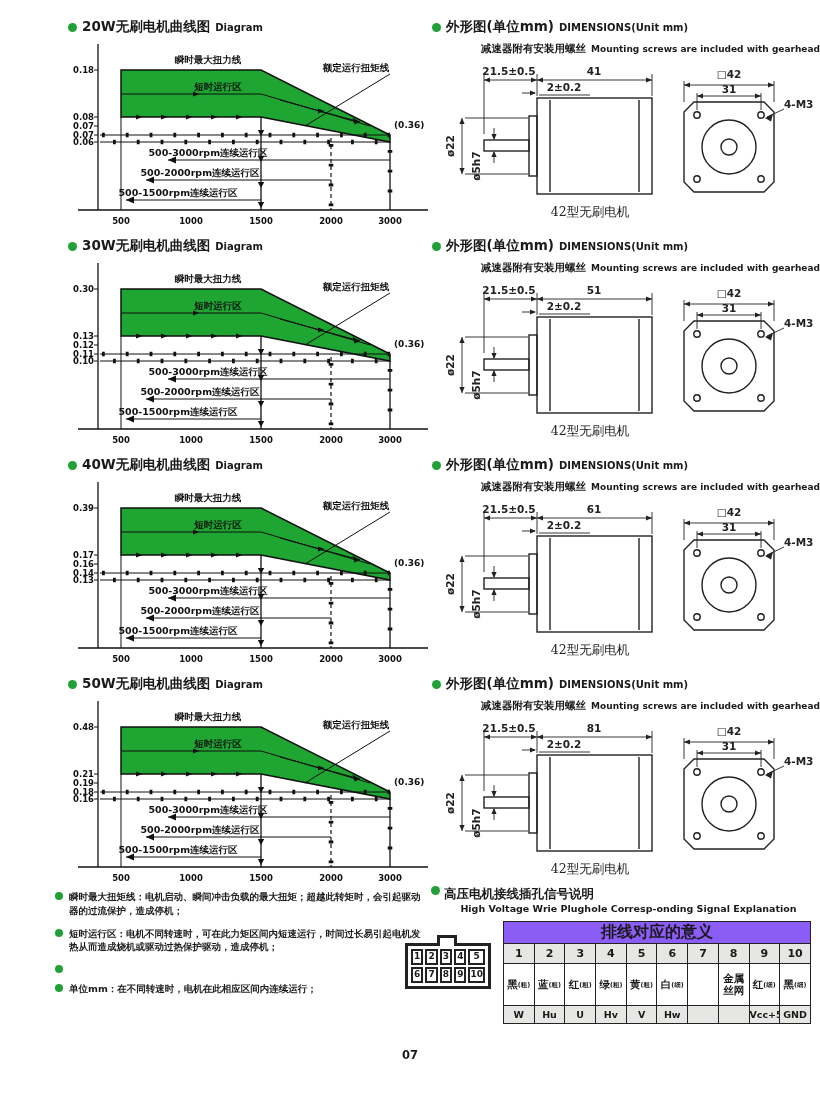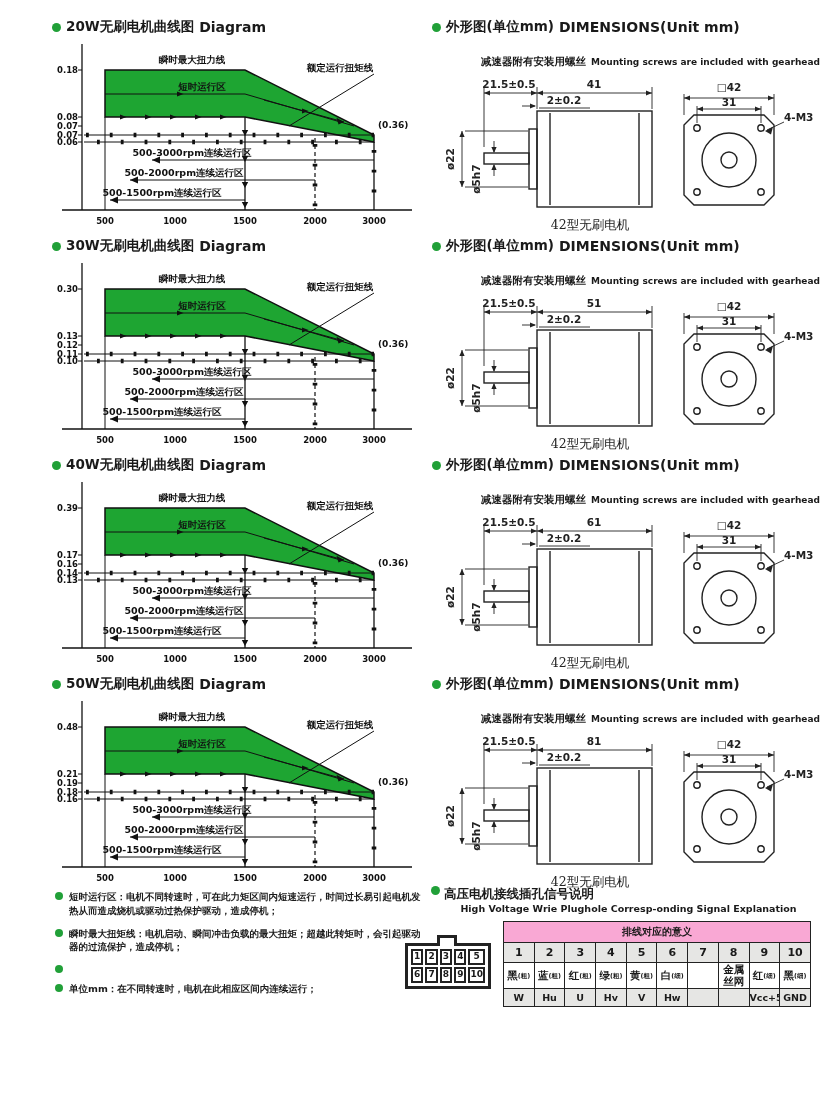--- a/index.html
+++ b/index.html
@@ -3,27 +3,27 @@
 <meta charset="utf-8">
 <style>
   html,body{margin:0;padding:0;background:#ffffff;}
   *{box-sizing:border-box;font-family:"DejaVu Sans","Liberation Sans",sans-serif;}
   .page{position:relative;width:820px;height:1104px;background:#fff;overflow:hidden;color:#1a1a1a;}
 
   
   .sec-title{display:flex;align-items:center;gap:5px;height:18px;}
   .dot{width:9px;height:9px;border-radius:50%;background:var(--accent,#21a038);flex:none;}
   .t-cn{font-size:13.5px;font-weight:700;white-space:nowrap;}
-  .t-en{font-size:14px;font-weight:700;white-space:nowrap;}
-  .sub-line{margin-left:13px;margin-top:14px;white-space:nowrap;}
+  .t-en{font-size:10px;font-weight:700;white-space:nowrap;}
+  .sub-line{margin-left:13px;margin-top:1px;white-space:nowrap;}
   .sub-cn{font-size:10.5px;font-weight:700;}
   .sub-en{font-size:9px;font-weight:700;}
 
   
-  #charts-host{position:absolute;left:52px;top:18px;width:372px;text-align:center;}
+  #charts-host{position:absolute;left:68px;top:18px;width:372px;text-align:center;}
   #dims-host{position:absolute;left:432px;top:18px;width:388px;text-align:right;}
   .chart-sec,.dim-sec{height:219px;}
   .chart-svg{display:block;width:368px;height:196px;margin-top:2px;}
   .dim-svg{display:block;width:385px;height:162px;margin-top:4px;}
 
   
   .yl,.xl{font:700 8.5px "DejaVu Sans",sans-serif;fill:#111;}
   .ann{font:700 9.5px "DejaVu Sans",sans-serif;fill:#111;}
   .zn{font:700 9.5px "DejaVu Sans",sans-serif;fill:#111;}
   .rv{font:700 9px "DejaVu Sans",sans-serif;fill:#111;}
@@ -49,23 +49,23 @@
   .wir-title{display:flex;align-items:flex-start;gap:4px;margin-left:26px;}
   .wir-title .t-cn{font-size:12.5px;}
   .wir-en{margin-left:37px;font-size:9.5px;font-weight:700;text-align:center;}
   .wiring-body{display:flex;gap:12px;margin-top:7px;align-items:flex-start;}
   .connector{width:86px;border:3px solid #222;padding:3px;position:relative;margin-top:22px;background:#fff;flex:none;}
   .conn-tab{position:absolute;top:-11px;left:29px;width:20px;height:11px;border:3px solid #222;border-bottom:none;background:#fff;}
   .conn-grid{display:grid;grid-template-columns:repeat(5,1fr);gap:2px;}
   .conn-cell{border:2px solid #222;font-size:9px;font-weight:700;text-align:center;padding:1px 0;line-height:1.1;}
   table.wtable{border-collapse:collapse;table-layout:fixed;width:308px;}
   table.wtable td{border:1.6px solid #222;text-align:center;padding:0;overflow:hidden;}
-  .hdr-row td{font-size:10px;font-weight:700;height:21px;background:#f9a8d4;}
+  .hdr-row td{font-size:16px;font-weight:700;height:21px;background:#8b5cf6;}
   .pin-row td{font-size:11px;font-weight:700;height:20px;background:var(--table_gray,#e6e6e4);}
-  .color-row td{height:26px;font-size:10.5px;font-weight:700;line-height:1.05;background:#fff;}
+  .color-row td{height:42px;font-size:10.5px;font-weight:700;line-height:1.05;background:#fff;}
   .color-row .sfx{font-size:6.5px;vertical-align:1px;}
   .sig-row td{font-size:9.5px;font-weight:700;height:18px;background:var(--table_gray,#e6e6e4);}
 
   
   .pageno{position:absolute;left:0;top:1048px;width:100%;text-align:center;font-size:11.5px;font-weight:700;}
 </style>
 </head>
 <body>
 
 <svg width="0" height="0" style="position:absolute" aria-hidden="true">
@@ -357,26 +357,26 @@
       <text class="dtx" text-anchor="middle" x="297" y="33">31</text>
       <text class="dtx" x="352" y="48">4-M3</text>
       <text class="cap" text-anchor="middle" x="158" y="156">42型无刷电机</text>
     </svg>
   </section>
 </div>
 
   <div id="notes-host">
   <div class="note">
     <span class="bullet"></span>
-    <span>短时运行区：电机不同转速时，可在此力矩区间内短速运行，时间过长易引起电机发热从而造成烧机或驱动过热保护驱动，造成停机；</span>
+    <span>瞬时最大扭矩线：电机启动、瞬间冲击负载的最大扭矩；超越此转矩时，会引起驱动器的过流保护，造成停机；</span>
   </div>
 
   <div class="note">
     <span class="bullet"></span>
-    <span>瞬时最大扭矩线：电机启动、瞬间冲击负载的最大扭矩；超越此转矩时，会引起驱动器的过流保护，造成停机；</span>
+    <span>短时运行区：电机不同转速时，可在此力矩区间内短速运行，时间过长易引起电机发热从而造成烧机或驱动过热保护驱动，造成停机；</span>
   </div>
 
   <div class="note">
     <span class="bullet"></span>
   </div>
 
   <div class="note">
     <span class="bullet"></span>
     <span>单位mm：在不同转速时，电机在此相应区间内连续运行；</span>
   </div>
@@ -479,13 +479,14 @@
 
   <td>Vcc+5V</td>
 
   <td>GND</td>
 </tr>
       </tbody>
         </table>
     </div>
   </div>
 
+  <div class="pageno">07</div>
 </div>
 
 </body></html>

